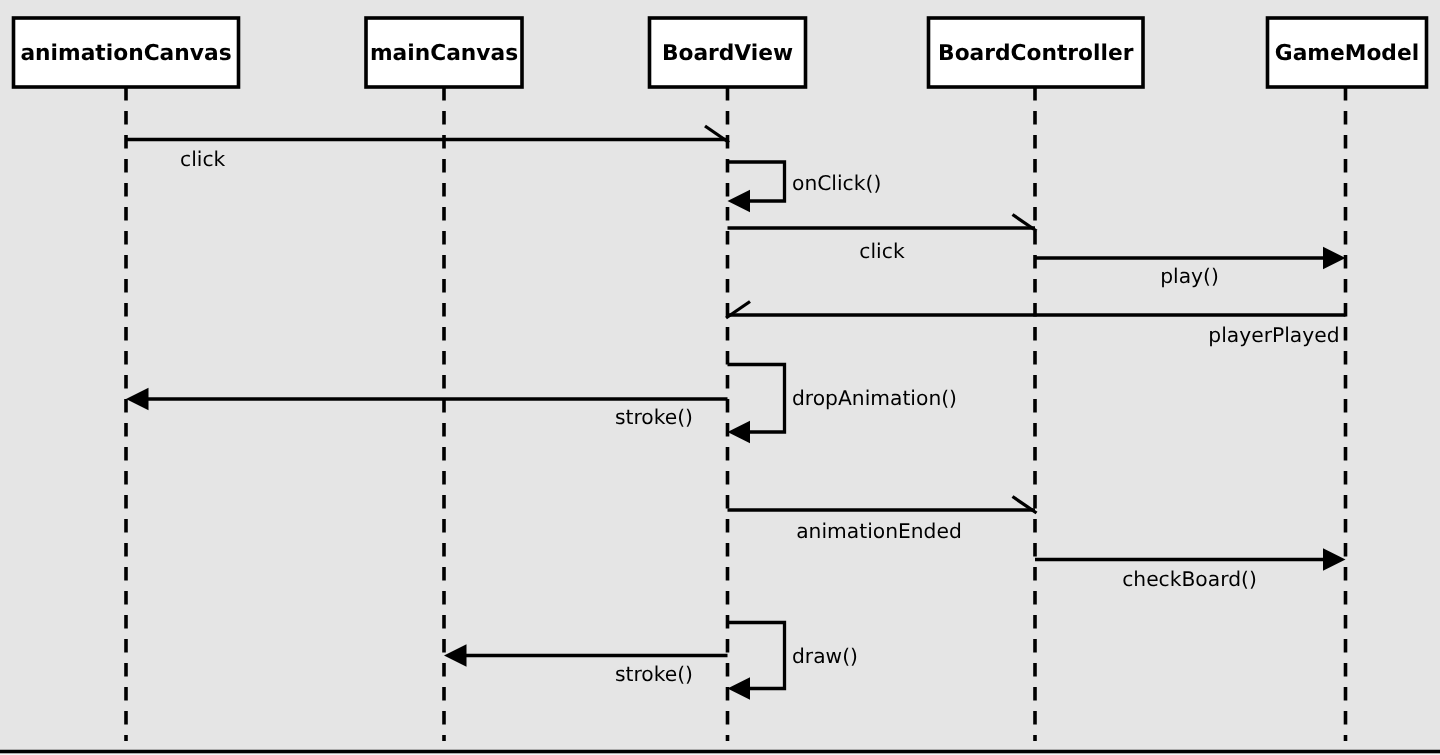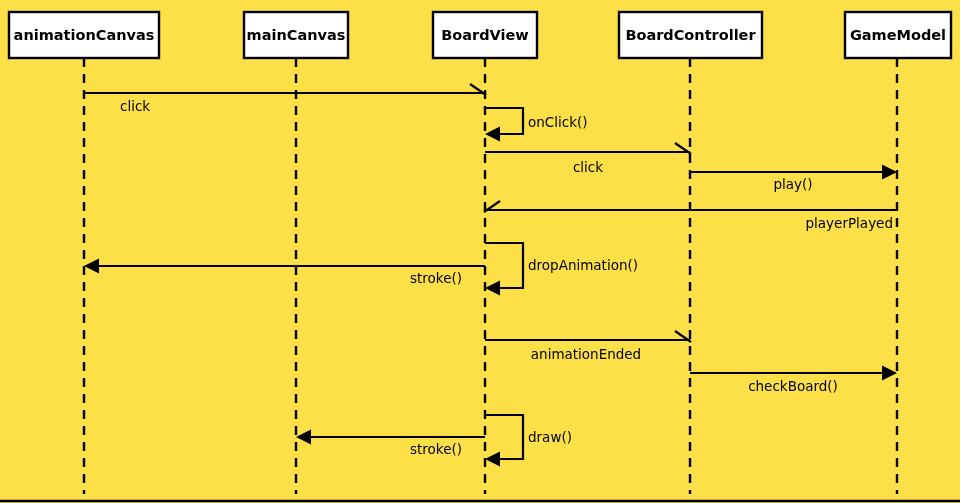--- a/index.html
+++ b/index.html
@@ -7,21 +7,21 @@
     padding: 0;
     background: #ffffff;
   }
   body {
     font-family: "DejaVu Sans", sans-serif;
   }
   #diagram-root {
     position: relative;
     width: 960px;
     height: 503px;
-    background: #fde047;
+    background: #e5e5e5;
     overflow: hidden;
   }
   #seq-svg {
     display: block;
     width: 960px;
     height: 503px;
   }
   .lifeline-box {
     fill: #ffffff;
     stroke: #000000;

